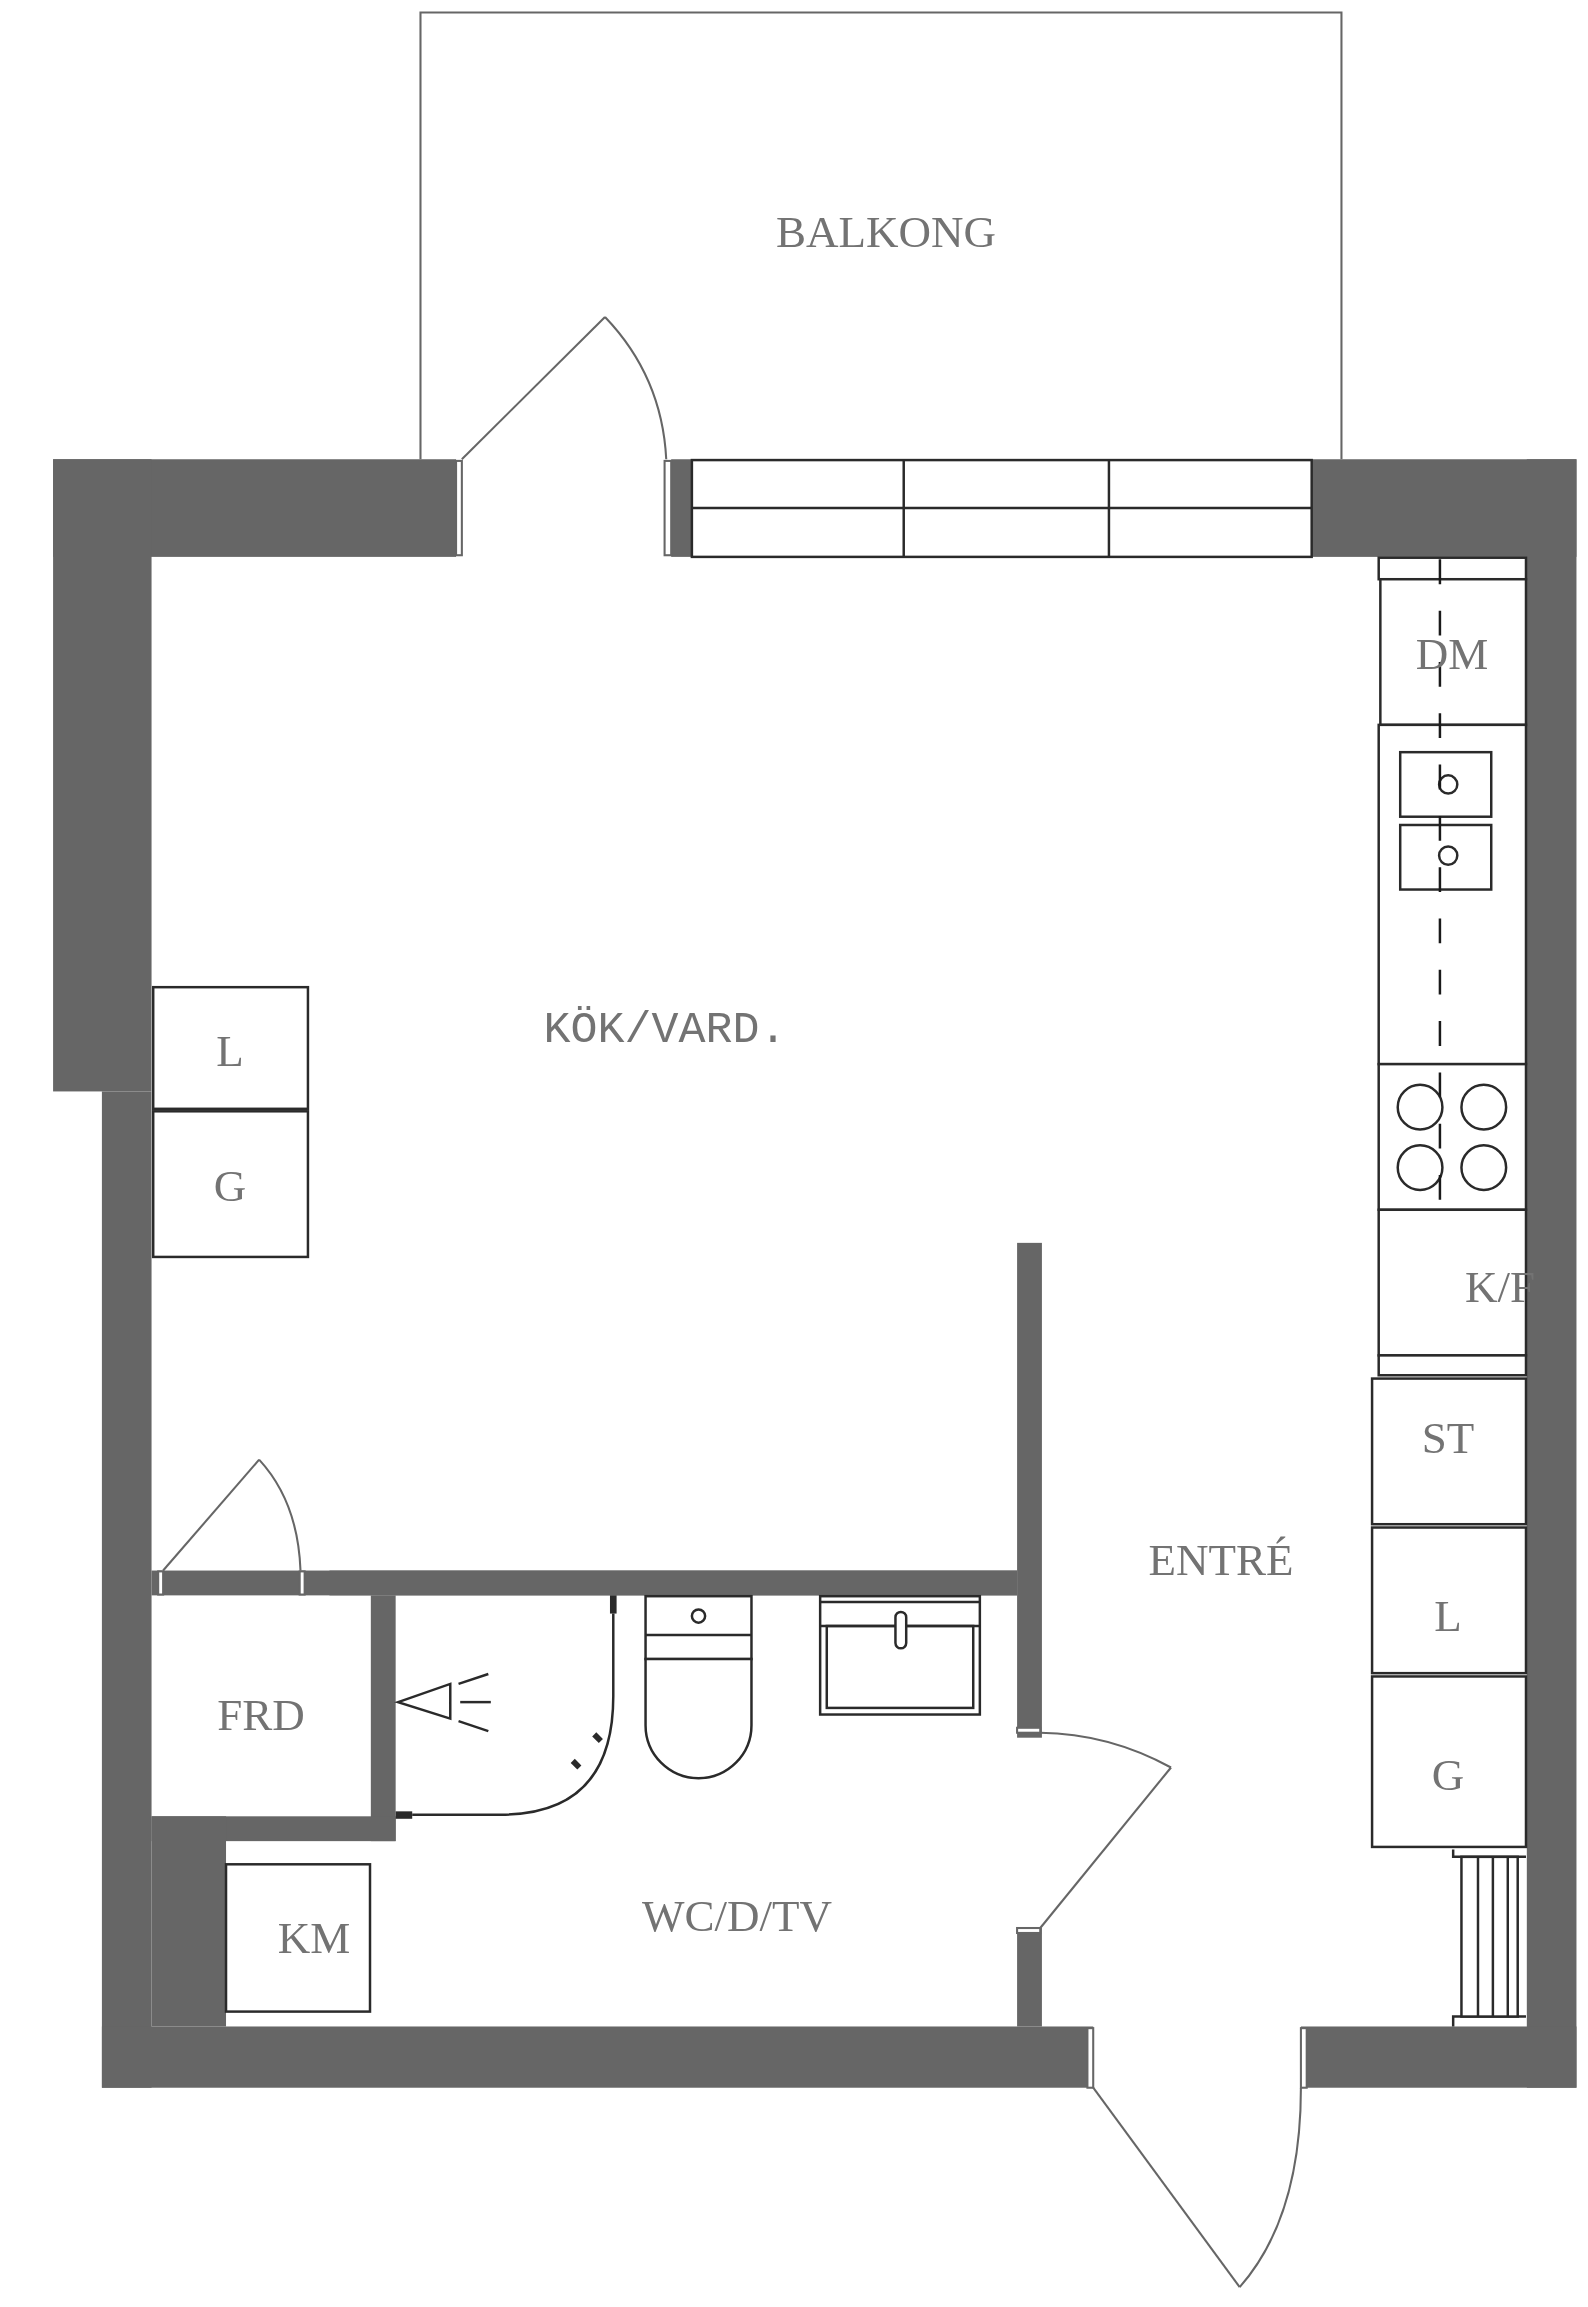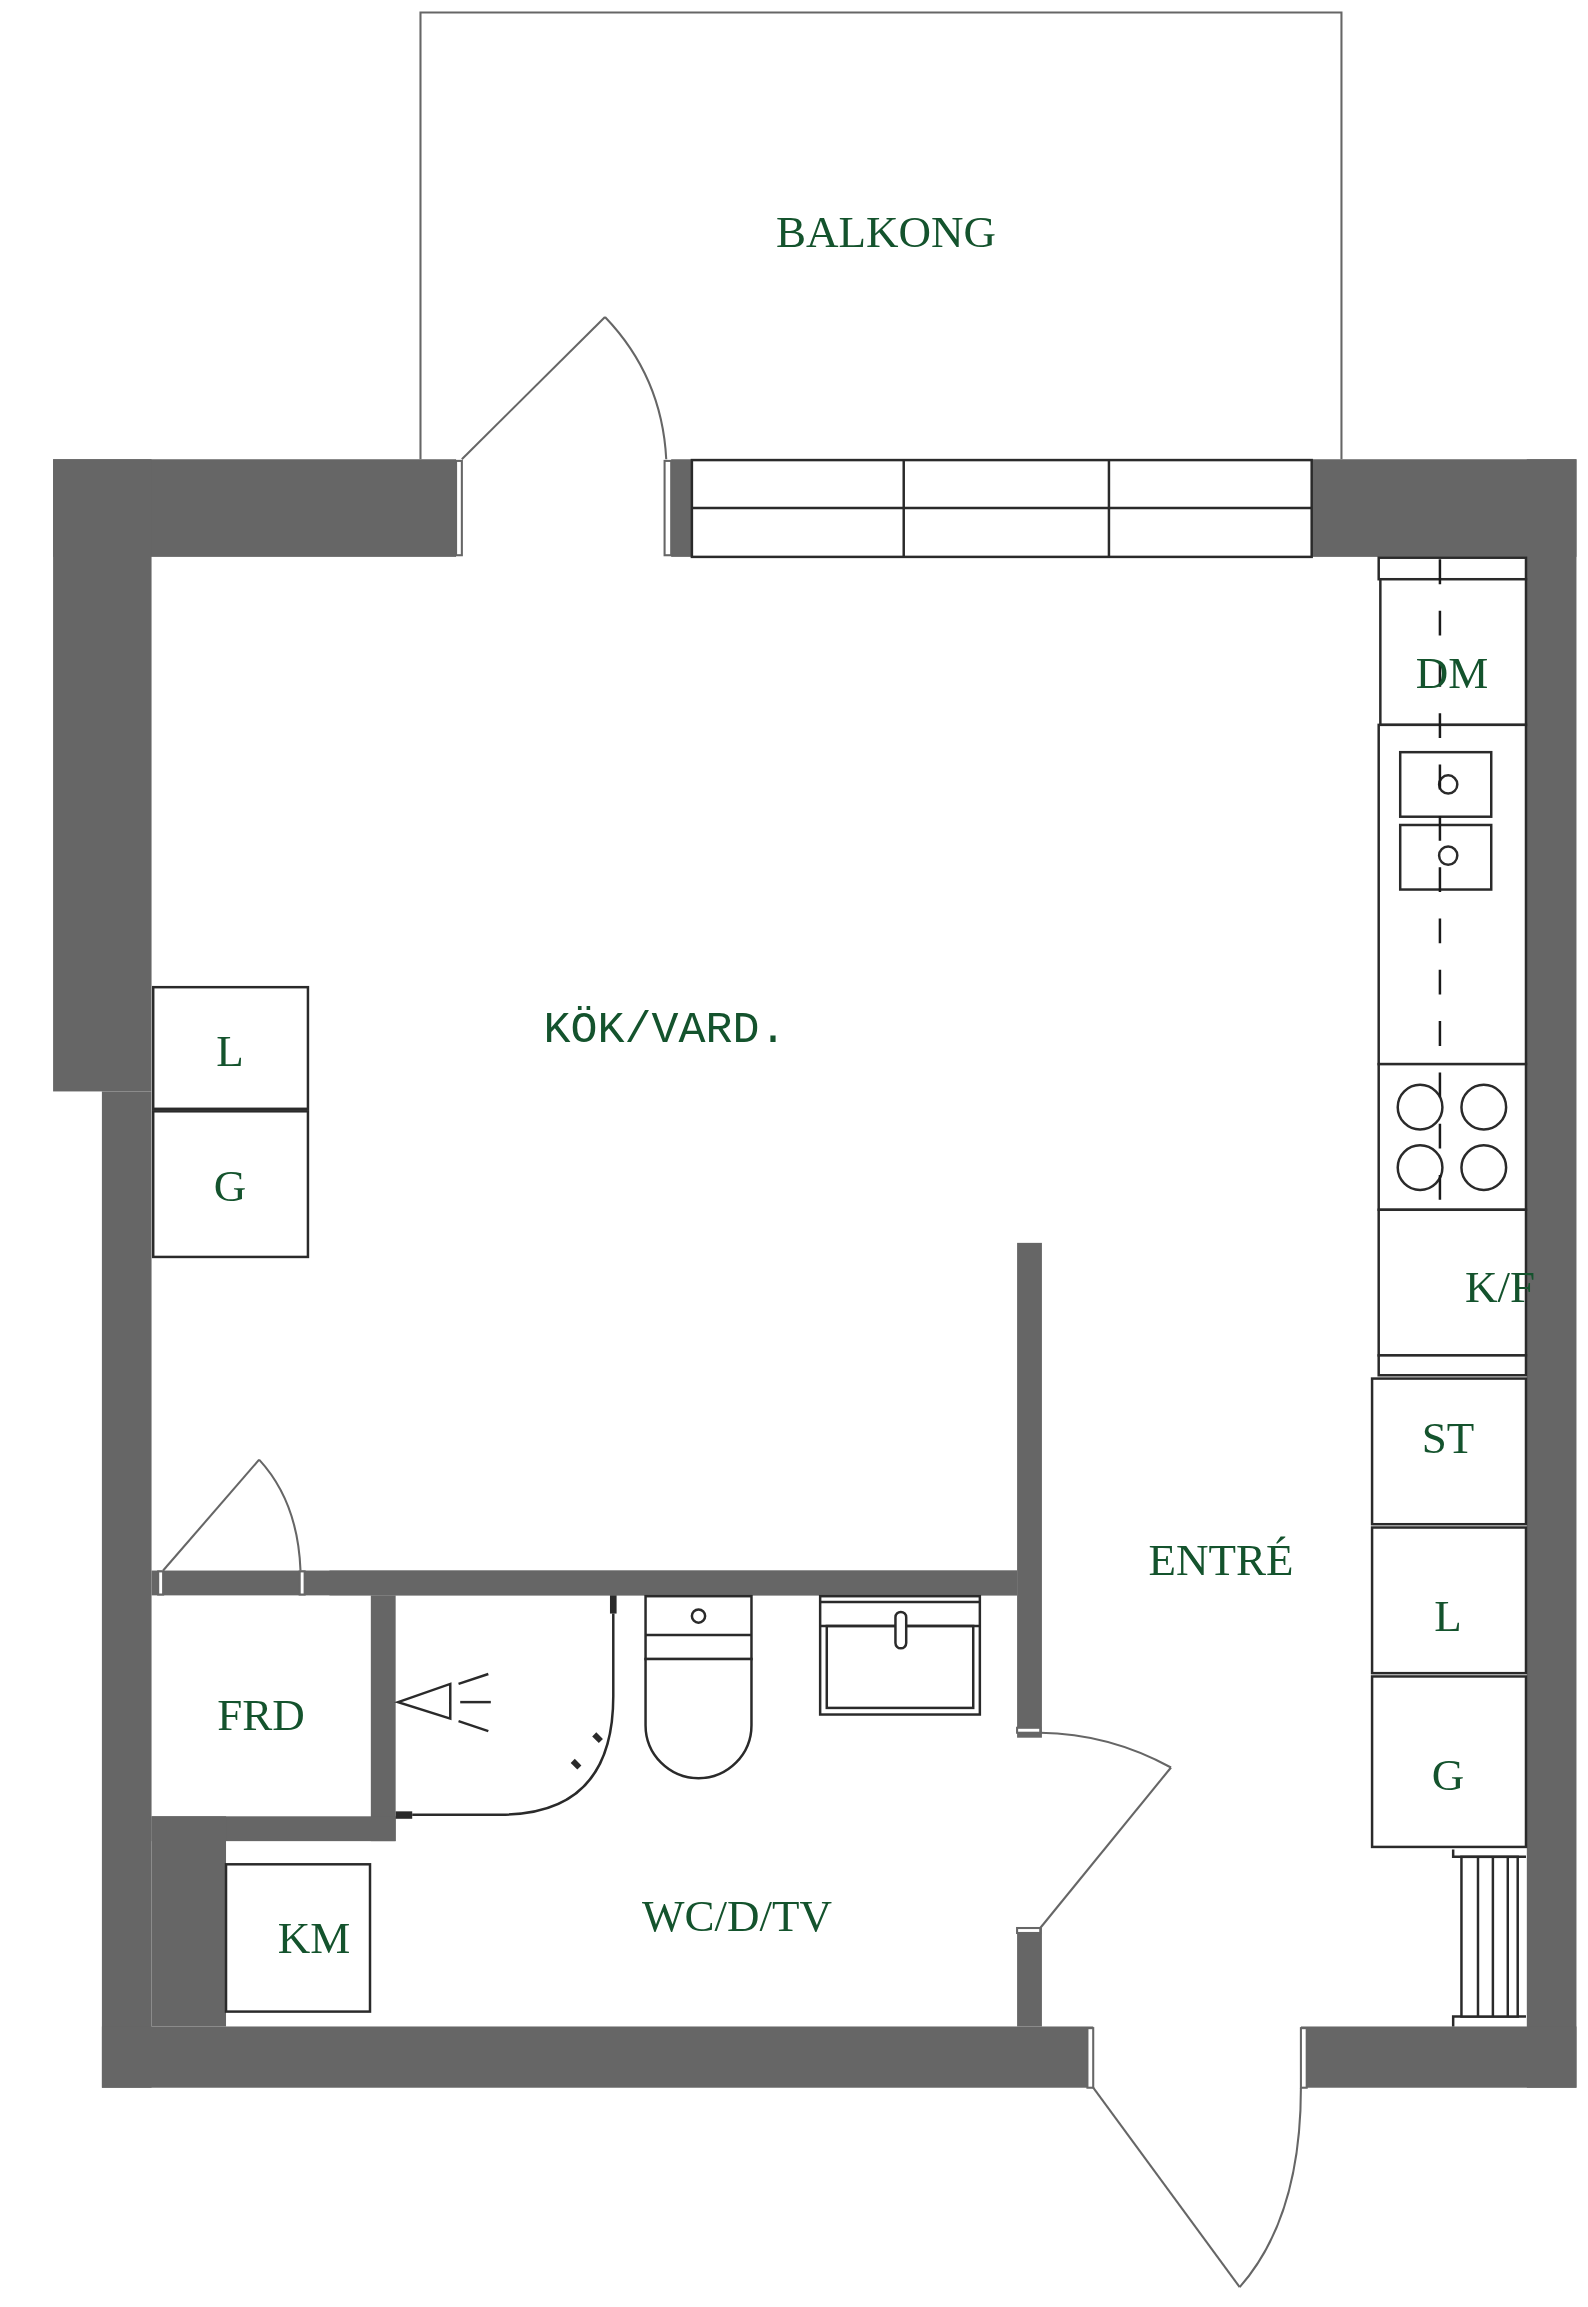--- a/index.html
+++ b/index.html
@@ -7,21 +7,21 @@
   #plan { position: absolute; left: 0; top: 0; width: 1589px; height: 2307px; }
   .wall { fill: #666666; }
   .thin { fill: none; stroke: #666666; stroke-width: 2.5; }
   .fix { fill: #ffffff; stroke: #2a2a2a; stroke-width: 3; }
   .fixline { fill: none; stroke: #2a2a2a; stroke-width: 3; }
   .jamb { fill: #ffffff; stroke: #666666; stroke-width: 2.5; }
   .dash { fill: none; stroke: #1a1a1a; stroke-width: 3; stroke-dasharray: 30 32; }
   .label {
     position: absolute;
     font-family: "Liberation Serif", "DejaVu Serif", serif;
-    color: #14532d;
+    color: #737373;
     white-space: nowrap;
     transform: translate(-50%, -50%);
     line-height: 1;
   }
   .room { font-size: 45px; }
   .appl { font-size: 45px; }
 </style>
 </head>
 <body>
 
@@ -175,21 +175,21 @@
     <rect class="fix" x="1082" y="1948" width="13" height="44" rx="6.5"></rect>
   </g>
 </svg>
 
 <div class="label room" style="left:886px; top:232px;">BALKONG</div>
 <div class="label room" style="left:665px; top:1030px;font-family:Liberation Mono, monospace;">KÖK/VARD.</div>
 <div class="label room" style="left:1221px; top:1560px;text-align:right;">ENTRÉ</div>
 <div class="label room" style="left:737px; top:1885px;margin-top:31px;">WC/D/TV</div>
 <div class="label room" style="left:261px; top:1707px;margin-top:8px;">FRD</div>
 
-<div class="label appl" style="left:1452px; top:654px;margin-top:19px;">DM</div>
+<div class="label appl" style="left:1452px; top:654px;">DM</div>
 <div class="label appl" style="left:1452px; top:1287px;margin-left:48px;">K/F</div>
 <div class="label appl" style="left:1448px; top:1438px;">ST</div>
 <div class="label appl" style="left:1448px; top:1616px;">L</div>
 <div class="label appl" style="left:1448px; top:1775px;">G</div>
 <div class="label appl" style="left:230px; top:1051px;">L</div>
 <div class="label appl" style="left:230px; top:1186px;">G</div>
 <div class="label appl" style="left:314px; top:1938px;">KM</div>
 
 
 </body></html>

